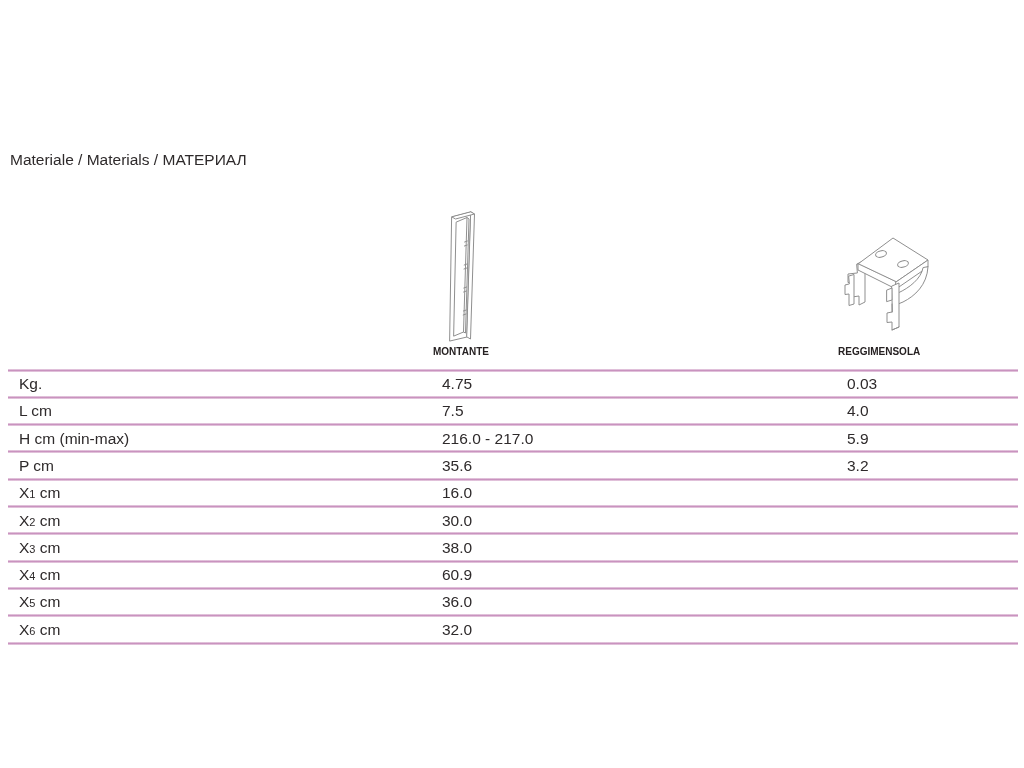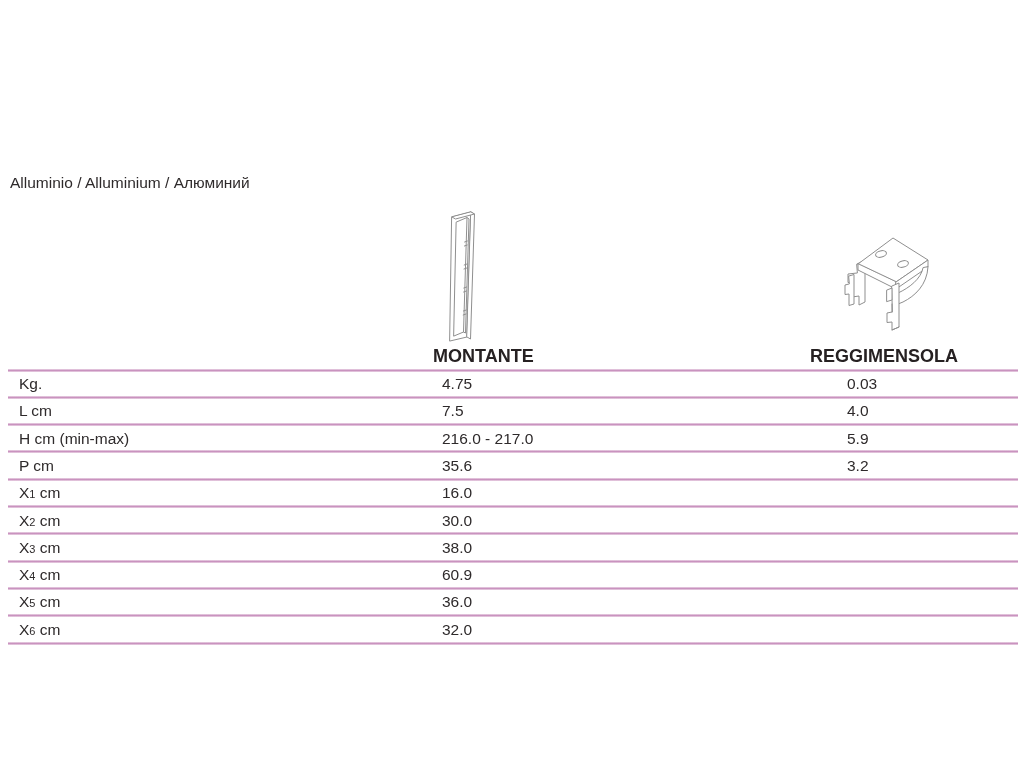--- a/index.html
+++ b/index.html
@@ -40,27 +40,27 @@
     stroke: var(--stroke, #8f8f8f);
     stroke-width: 1;
     stroke-linejoin: round;
     stroke-linecap: round;
   }
   .illustration .noline { fill: none; }
 
   .col-header {
     position: absolute;
     top: 346px;
-    font-size: 18px;
+    font-size: 10px;
     font-weight: bold;
     color: #262122;
     line-height: 1.2;
   }
   .col-header.montante { left: 433px; }
-  .col-header.reggimensola { left: 810px; }
+  .col-header.reggimensola { left: 838px; }
 
   .spec-table {
     position: absolute;
     left: 8px;
     top: 370px;
     width: 1010px;
     height: 276px;
   }
   .hline {
     position: absolute;
@@ -90,21 +90,21 @@
   .tcell.label { left: 2px; }
   .tcell.montante { left: 425px; }
   .tcell.reggimensola { left: 830px; }
   .tcell .sub { font-size: 11px; }
 </style>
 </head>
 <body>
 
 <div class="page">
 
-  <div class="subtitle line2">Alluminio / Alluminium / Алюминий</div>
+  <div class="subtitle line1">Materiale / Materials / МАТЕРИАЛ</div>
 
   <div class="illustration" style="left:447px; top:208px; width:32px; height:136px;">
     <svg width="32" height="136" viewBox="0 0 32 136">
       <path d="M5,9 L24,4 L20,129 L3,133 Z"></path>
       <path d="M24,4 L27.5,6 L23.5,131 L20,129 Z"></path>
       <path d="M5,9 L8.5,11 L27.5,6 L24,4 Z"></path>
       <path d="M9.5,14 L20,9.5 L16.5,124 L7,128 Z"></path>
       <path class="noline" d="M20,9.5 L22,11 L18.5,125 L16.5,124"></path>
       <line x1="17.6" y1="34" x2="20.4" y2="33"></line>
       <line x1="17.4" y1="38" x2="20.2" y2="37"></line>

